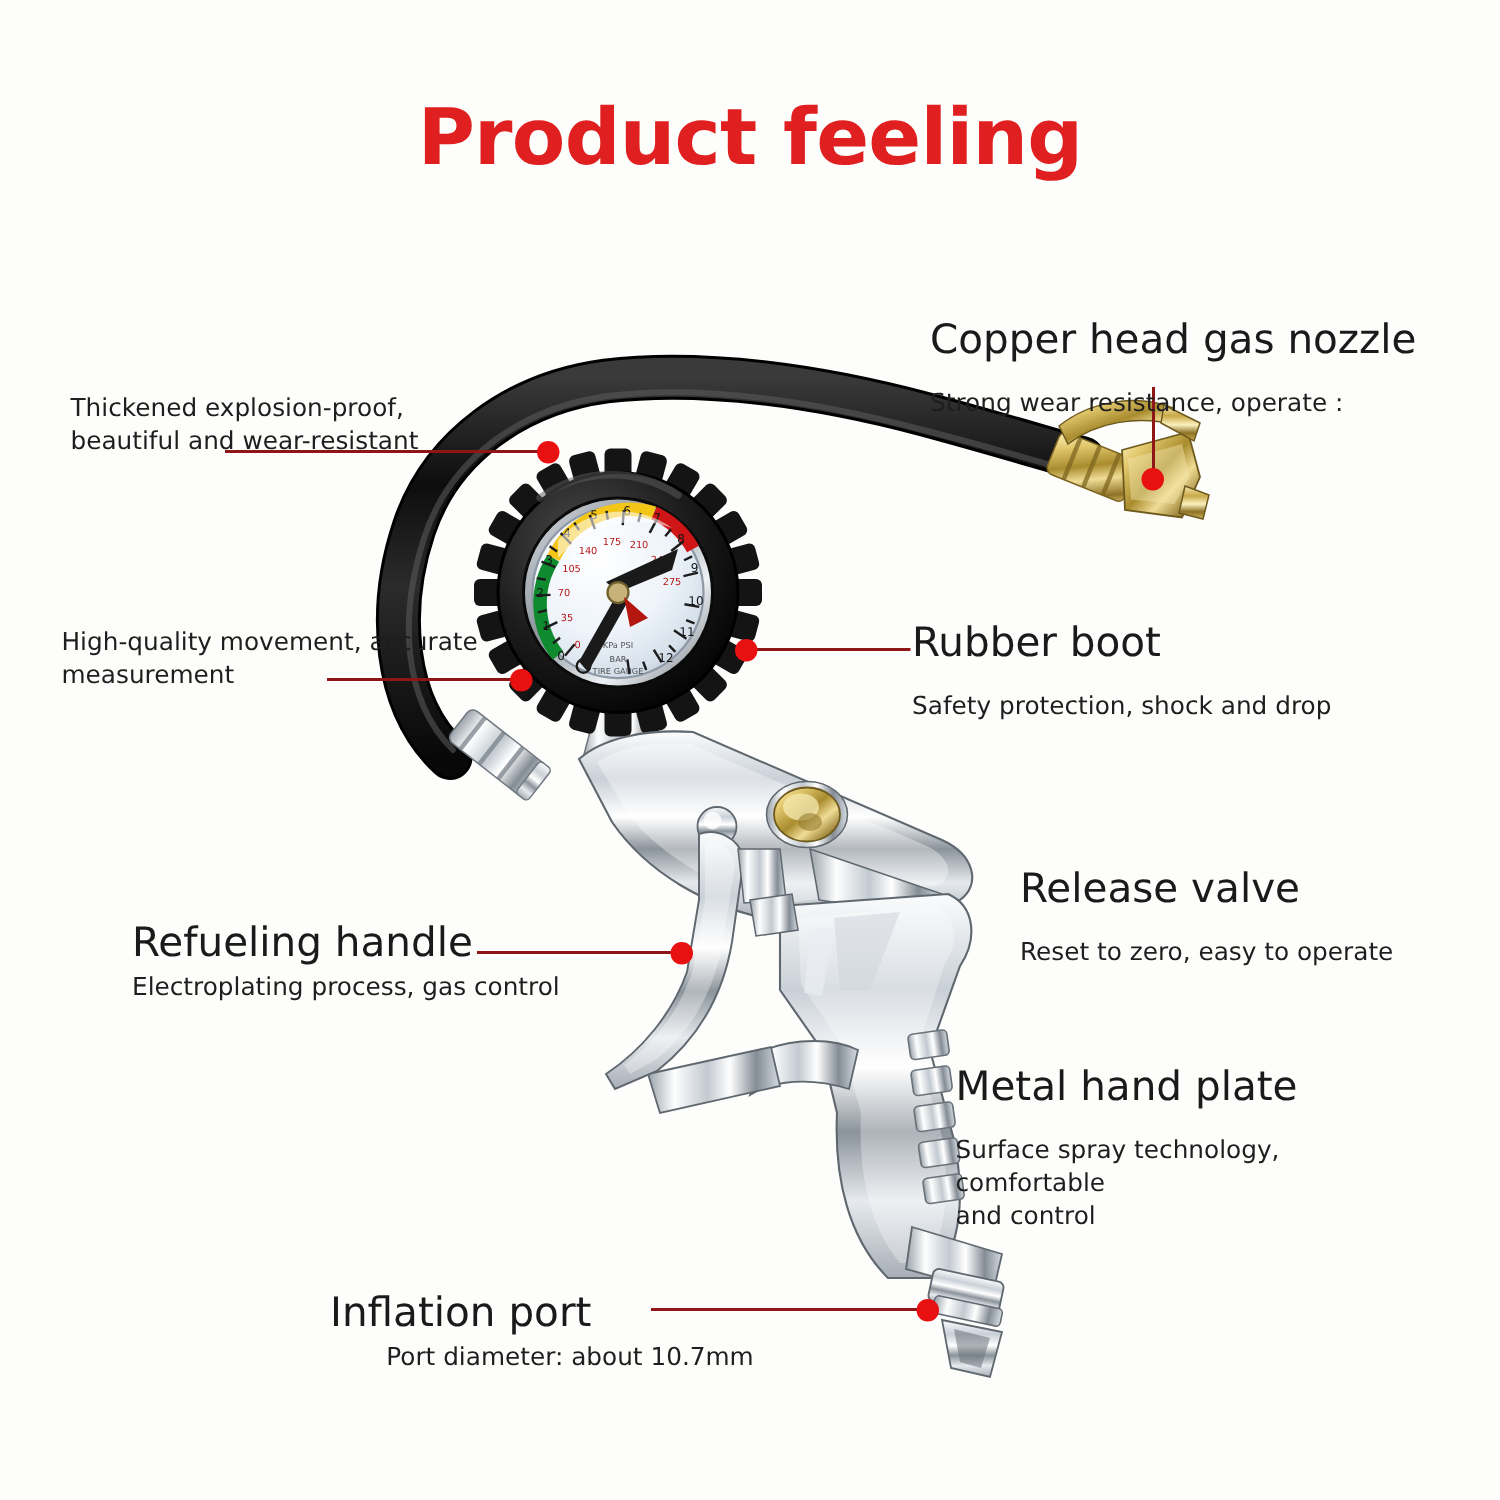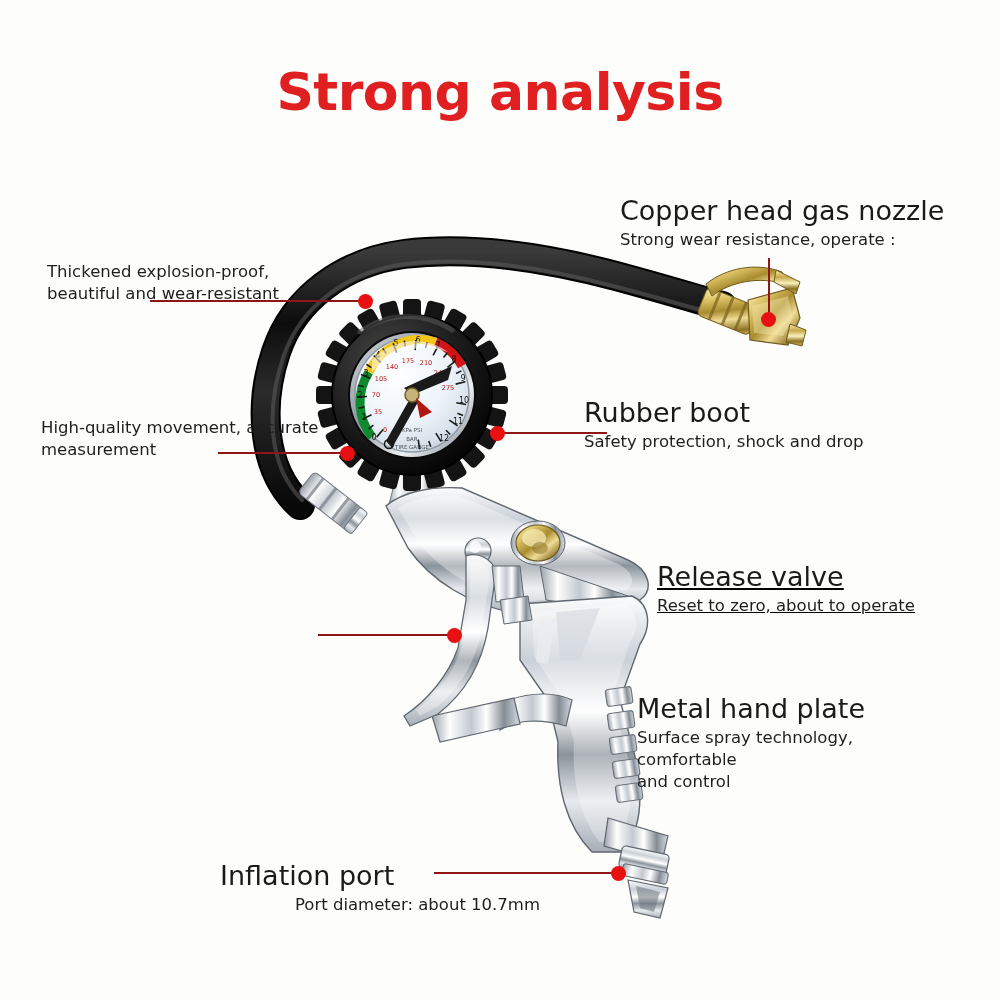--- a/index.html
+++ b/index.html
@@ -34,21 +34,21 @@
     white-space:pre-line;
   }
   .callout .sub {
     font-size:16.5px;
     color:#1e1e1e;
     font-family:"DejaVu Sans", sans-serif;
     line-height:1.32;
     margin-top:3px;
     white-space:pre-line;
   }
-  .callout.right .hd, .callout.right .sub { text-align:left; }
+  .callout.right .hd, .callout.right .sub { text-align:left;margin-top:16px; }
 
   
   .leader {
     position:absolute;
     height:2px;
     background:#8f1616;
   }
   .dot {
     position:absolute;
     width:15px; height:15px;
@@ -62,21 +62,21 @@
   }
 
   
   .art { position:absolute; inset:0; pointer-events:none; }
 </style>
 </head>
 <body>
 
 <div id="stage">
 
-  <div class="title">Strong analysis</div>
+  <div class="title">Product feeling</div>
 
   <svg class="art" viewBox="0 0 1000 1000">
     <defs>
       <linearGradient id="chrome" x1="0" y1="0" x2="1" y2="1">
         <stop offset="0%" stop-color="#ffffff"></stop>
         <stop offset="18%" stop-color="#e9edf1"></stop>
         <stop offset="38%" stop-color="#9ea6ae"></stop>
         <stop offset="52%" stop-color="#f6f8fa"></stop>
         <stop offset="68%" stop-color="#7e868f"></stop>
         <stop offset="85%" stop-color="#dfe4e9"></stop>
@@ -509,39 +509,43 @@
   <div class="callout" style="left:47px; top:258px; width:300px;">
     <div class="sub">Thickened explosion-proof,
 beautiful and wear-resistant</div>
   </div>
 
   <div class="callout" style="left:41px; top:414px; width:310px;">
     <div class="sub">High-quality movement, accurate
 measurement</div>
   </div>
 
+  <div class="callout" style="left:88px; top:614px; width:300px;">
+    <div class="hd">Refueling handle</div>
+    <div class="sub">Electroplating process, gas control</div>
+  </div>
 
   <div class="callout" style="left:220px; top:838px; width:320px;">
     <div class="hd" style="text-align:left;margin-top:23px;">Inflation port</div>
-    <div class="sub" style="text-align:right;">Port diameter: about 10.7mm</div>
+    <div class="sub" style="text-align:center;">Port diameter: about 10.7mm</div>
   </div>
 
   <div class="callout right" style="left:620px; top:196px; width:350px;">
     <div class="hd">Copper head gas nozzle</div>
     <div class="sub">Strong wear resistance, operate :</div>
   </div>
 
-  <div class="callout right" style="left:584px; top:398px; width:300px;">
+  <div class="callout right" style="left:608px; top:398px; width:300px;">
     <div class="hd">Rubber boot</div>
     <div class="sub">Safety protection, shock and drop</div>
   </div>
 
-  <div class="callout right" style="left:657px; top:562px; width:280px;text-decoration:underline;">
+  <div class="callout right" style="left:680px; top:562px; width:280px;">
     <div class="hd">Release valve</div>
-    <div class="sub">Reset to zero, about to operate</div>
+    <div class="sub">Reset to zero, easy to operate</div>
   </div>
 
   <div class="callout right" style="left:637px; top:694px; width:310px;">
     <div class="hd">Metal hand plate</div>
     <div class="sub">Surface spray technology, comfortable
 and control</div>
   </div>
 
 </div>
 

